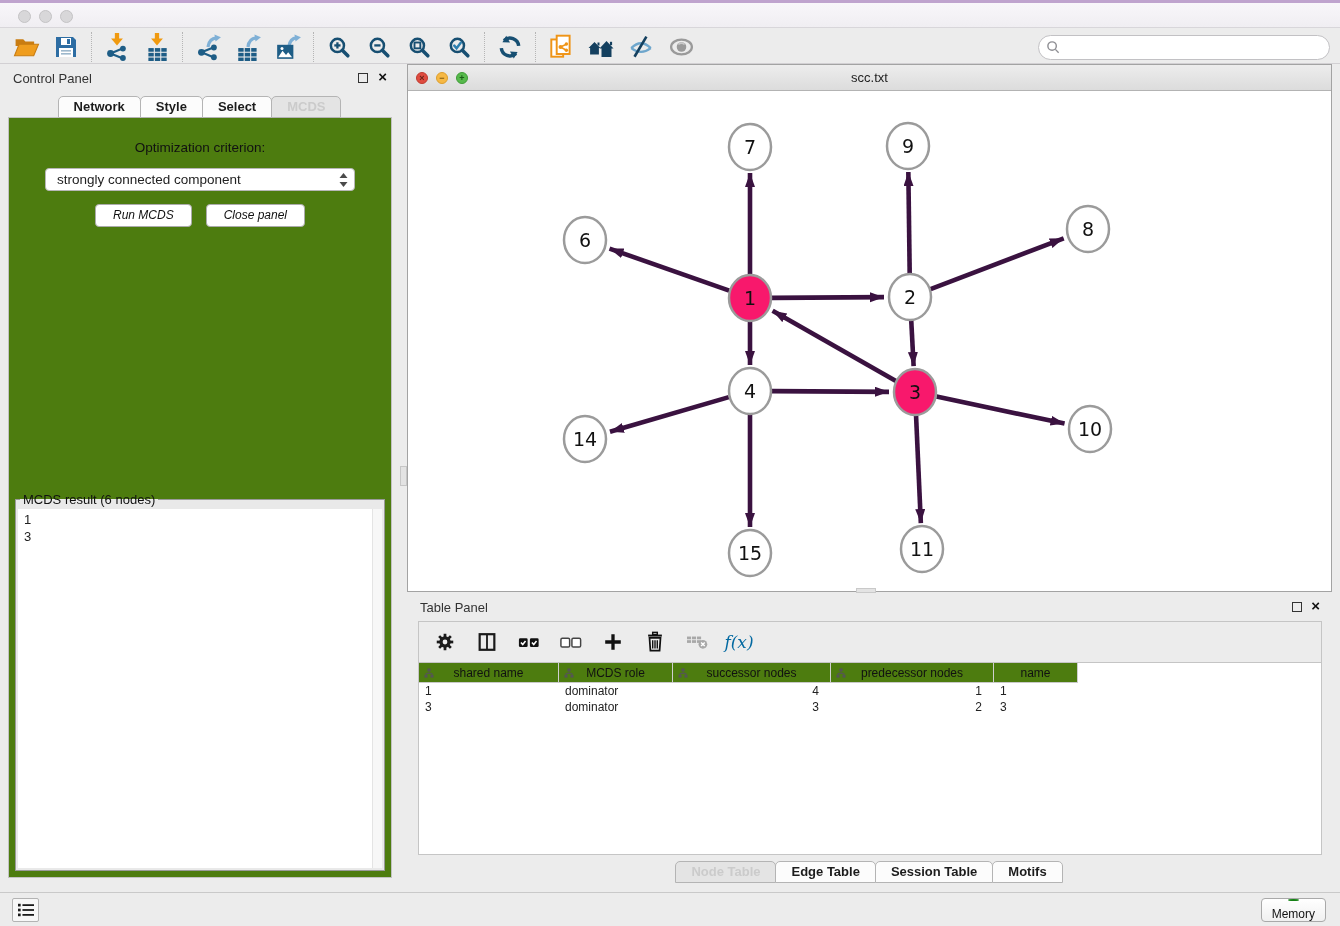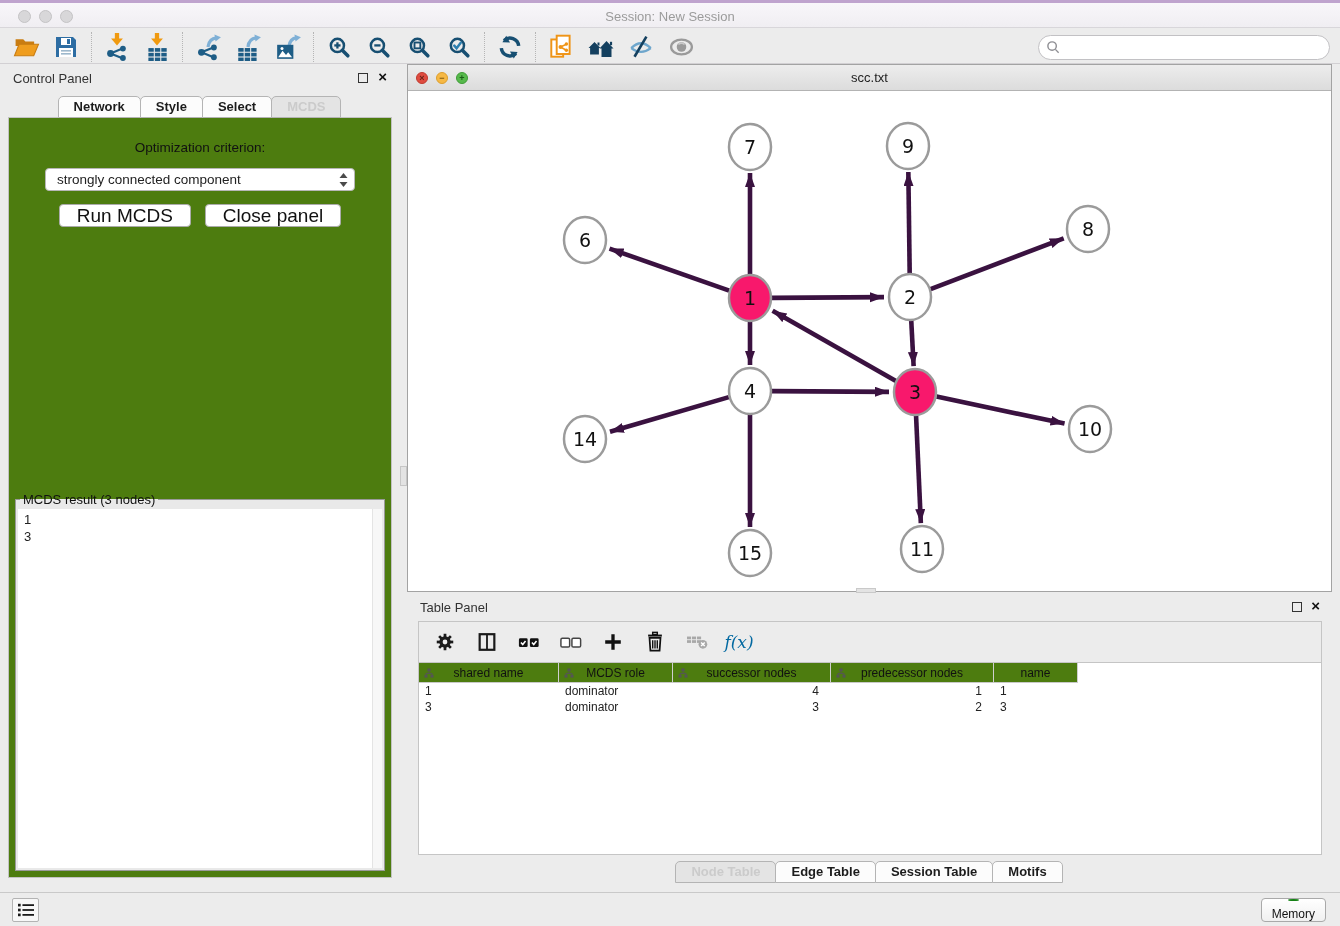--- a/index.html
+++ b/index.html
@@ -33,21 +33,21 @@
   #cp-tabs { top:30px; }
   .tab { height:22px; line-height:20px; padding:0 15px; font-size:13px; font-weight:600; color:#1c1c1c;
     background:#fcfcfc; border:1px solid #b4b4b4; border-radius:5px 5px 0 0; margin-right:-1px; }
   .tab.active { background:#e4e4e4; color:#cbcbcb; }
 
   #cp-box { position:absolute; left:8px; right:8px; top:51px; bottom:6px; background:#4d7c0f; border:1px solid #c2c2c2; }
   #opt-label { text-align:center; margin-top:22px; font-size:13.5px; color:#111; }
   #criterion-select { position:relative; width:310px; height:23px; margin:13px auto 0; background:#fff; border:1px solid #b7b7b7; border-radius:4px; font-size:13.5px; line-height:21px; padding-left:11px; }
   #criterion-select .spin { position:absolute; right:5px; top:3px; width:11px; height:16px; }
   .btn-row { display:flex; justify-content:center; gap:14px; margin-top:13px; }
-  .btn { height:23px; padding:0 17px; background:#fff; border:1px solid #ababab; border-radius:4px; font-size:19px; line-height:21px; color:#111; }
+  .btn { height:23px; padding:0 17px; background:#fff; border:1px solid #ababab; border-radius:4px; font-size:12px; line-height:21px; color:#111;font-style:italic; }
 
   #mcds-fieldset { position:absolute; left:6px; right:6px; top:374px; bottom:6px; border:1px solid #9a9a9a; padding:2px; background:#e9e9e9; }
   #mcds-fieldset legend { font-size:13px; padding:0 3px; margin-left:2px; color:#111; }
   #mcds-text-area { position:relative; width:100%; height:100%; background:#fff; }
   #mcds-text { white-space:pre; font-size:13px; line-height:17px; padding:2px 6px; }
   #mcds-scroll { position:absolute; right:0; top:0; bottom:0; width:10px; background:#f7f7f7; border-left:1px solid #e4e4e4; }
 
   
   #net-window { position:absolute; left:407px; top:64px; width:925px; height:528px; border:1px solid #a3a3a3; background:#fff; }
   #net-titlebar { height:26px; background:linear-gradient(#ededed,#dcdcdc); border-bottom:1px solid #b3b3b3; position:relative; }
@@ -86,21 +86,20 @@
 </style>
 </head>
 <body>
 
 <div id="titlebar">
   <div class="lights">
     <div class="light"></div>
     <div class="light"></div>
     <div class="light"></div>
   </div>
-  <div class="apptitle">Session: New Session</div>
 </div>
 
 <div id="toolbar">
   <div class="tbtn">
     <svg width="27" height="24" viewBox="0 0 24 22">
       <path d="M2,4 h7 l2,2 h8 v4 h-17 z" fill="#c97d12"></path>
       <path d="M1,19 L5.2,8.5 H23 L18.6,19 Z" fill="#ef9d1e" stroke="#c97d12" stroke-width="1"></path>
     </svg>
   </div>
   <div class="tbtn">
@@ -290,21 +289,21 @@
       <svg class="spin" viewBox="0 0 11 16">
         <path d="M5.5,1 L9.5,6 H1.5 Z" fill="#4a4a4a"></path>
         <path d="M5.5,15 L1.5,10 H9.5 Z" fill="#4a4a4a"></path>
       </svg>
     </div>
     <div class="btn-row">
       <div class="btn">Run MCDS</div>
       <div class="btn">Close panel</div>
     </div>
     <fieldset id="mcds-fieldset">
-      <legend>MCDS result (3 nodes)</legend>
+      <legend>MCDS result (6 nodes)</legend>
       <div id="mcds-text-area">
         <div id="mcds-text">1
 3</div>
         <div id="mcds-scroll"></div>
       </div>
     </fieldset>
   </div>
 </div>
 
 <div id="net-window">

